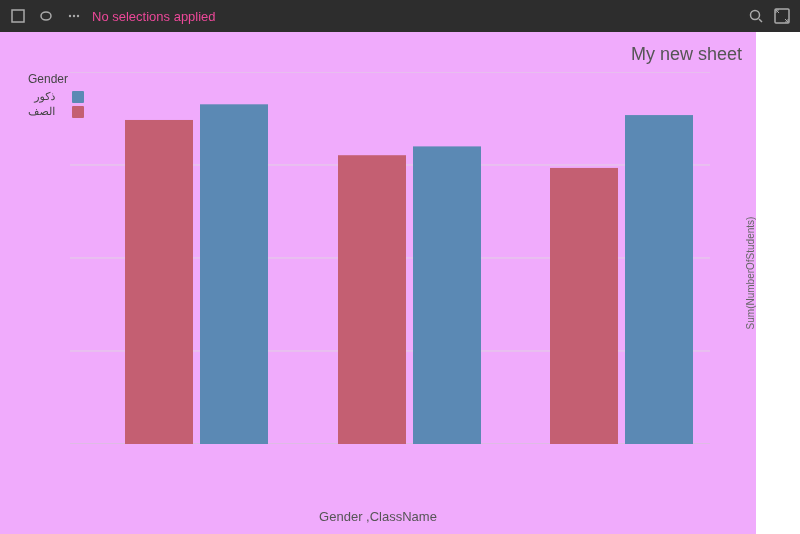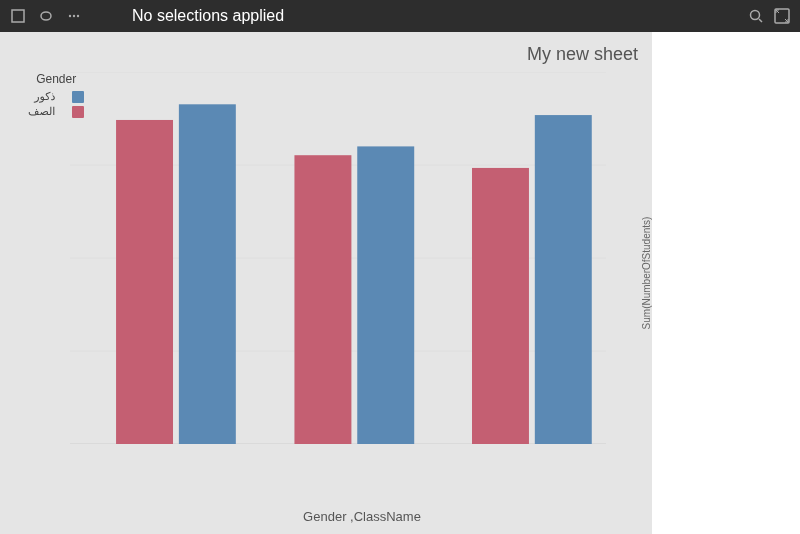--- a/index.html
+++ b/index.html
@@ -24,37 +24,36 @@
       width: 20px;
       height: 20px;
       display: flex;
       align-items: center;
       justify-content: center;
       color: #aaa;
       font-size: 14px;
       cursor: pointer;
     }
     .toolbar-status {
-      color: #ffffff;
-      font-size: 16px;
+      color: #ec4899;
+      font-size: 13px;
       flex: 1;
-      margin-left: 40px;
     }
     .toolbar-right {
       display: flex;
       gap: 6px;
       align-items: center;
     }
 
     
     .main-area {
       position: relative;
-      width: 652px;
+      width: 756px;
       height: 502px;
-      background: #e5e5e5;
+      background: #f0abfc;
     }
 
     
     .sheet-title {
       position: absolute;
       top: 12px;
       right: 14px;
       font-size: 18px;
       color: #555;
       font-weight: 300;
@@ -69,21 +68,20 @@
       bottom: 60px;
     }
 
     
     .legend {
       position: absolute;
       top: 0;
       left: 18px;
       font-size: 12px;
       color: #333;
-      text-align: center;
     }
     .legend-title {
       font-size: 12px;
       color: #444;
       margin-bottom: 4px;
     }
     .legend-item {
       display: flex;
       align-items: center;
       gap: 17px;
@@ -192,15 +190,15 @@
 
       <text transform="translate(127,395) rotate(-45)" font-size="11" fill="#555" text-anchor="end">الصف الثالث الابتدائي</text>
       <text transform="translate(340,395) rotate(-45)" font-size="11" fill="#555" text-anchor="end">الصف السادس الابتدائي</text>
       <text transform="translate(554,395) rotate(-45)" font-size="11" fill="#555" text-anchor="end">الصف الثالث المتوسط</text>
     </svg>
 
     <div style="position:absolute; right:-10px; top:50%; writing-mode:vertical-rl; transform:translateY(-50%) rotate(180deg); font-size:10px; color:#666; white-space:nowrap;">Sum(NumberOfStudents)</div>
 
   </div>
 
-  <div class="bottom-label" style="position:absolute; bottom:10px; left:50%; transform:translateX(-50%); font-size:13px; color:#555;margin-left:36px;">Gender ,ClassName</div>
+  <div class="bottom-label" style="position:absolute; bottom:10px; left:50%; transform:translateX(-50%); font-size:13px; color:#555;">Gender ,ClassName</div>
 
 </div>
 
 </body></html>

